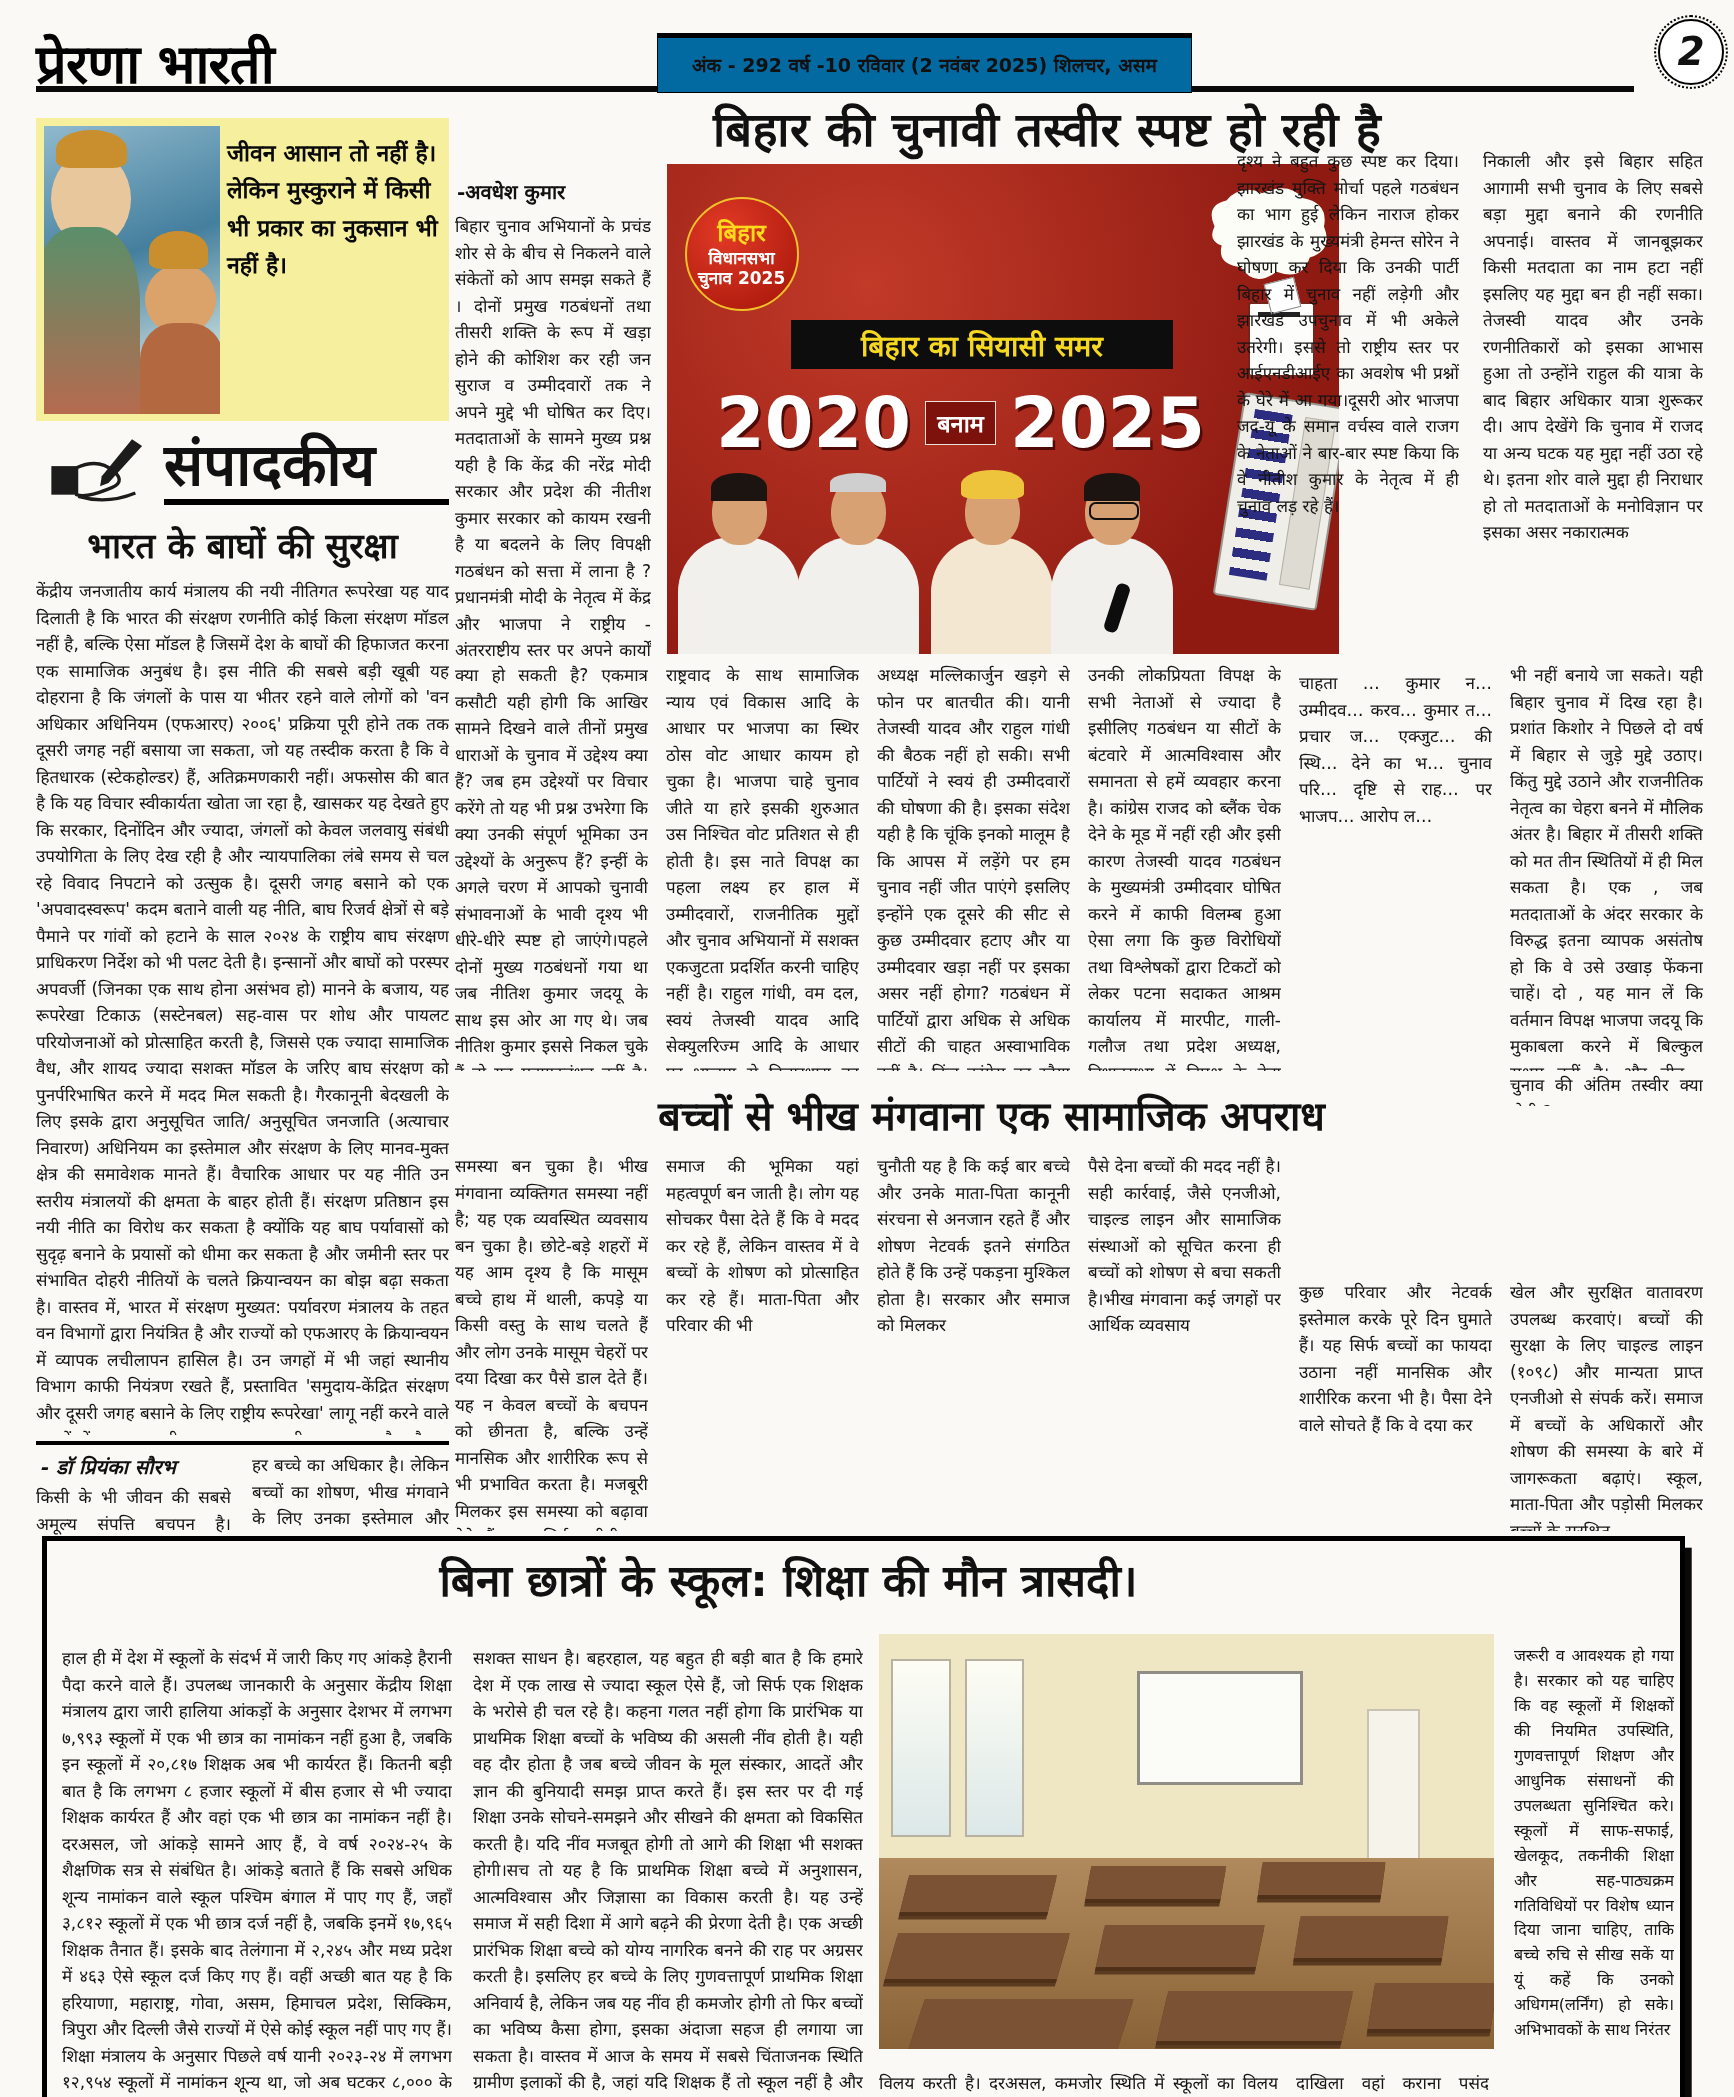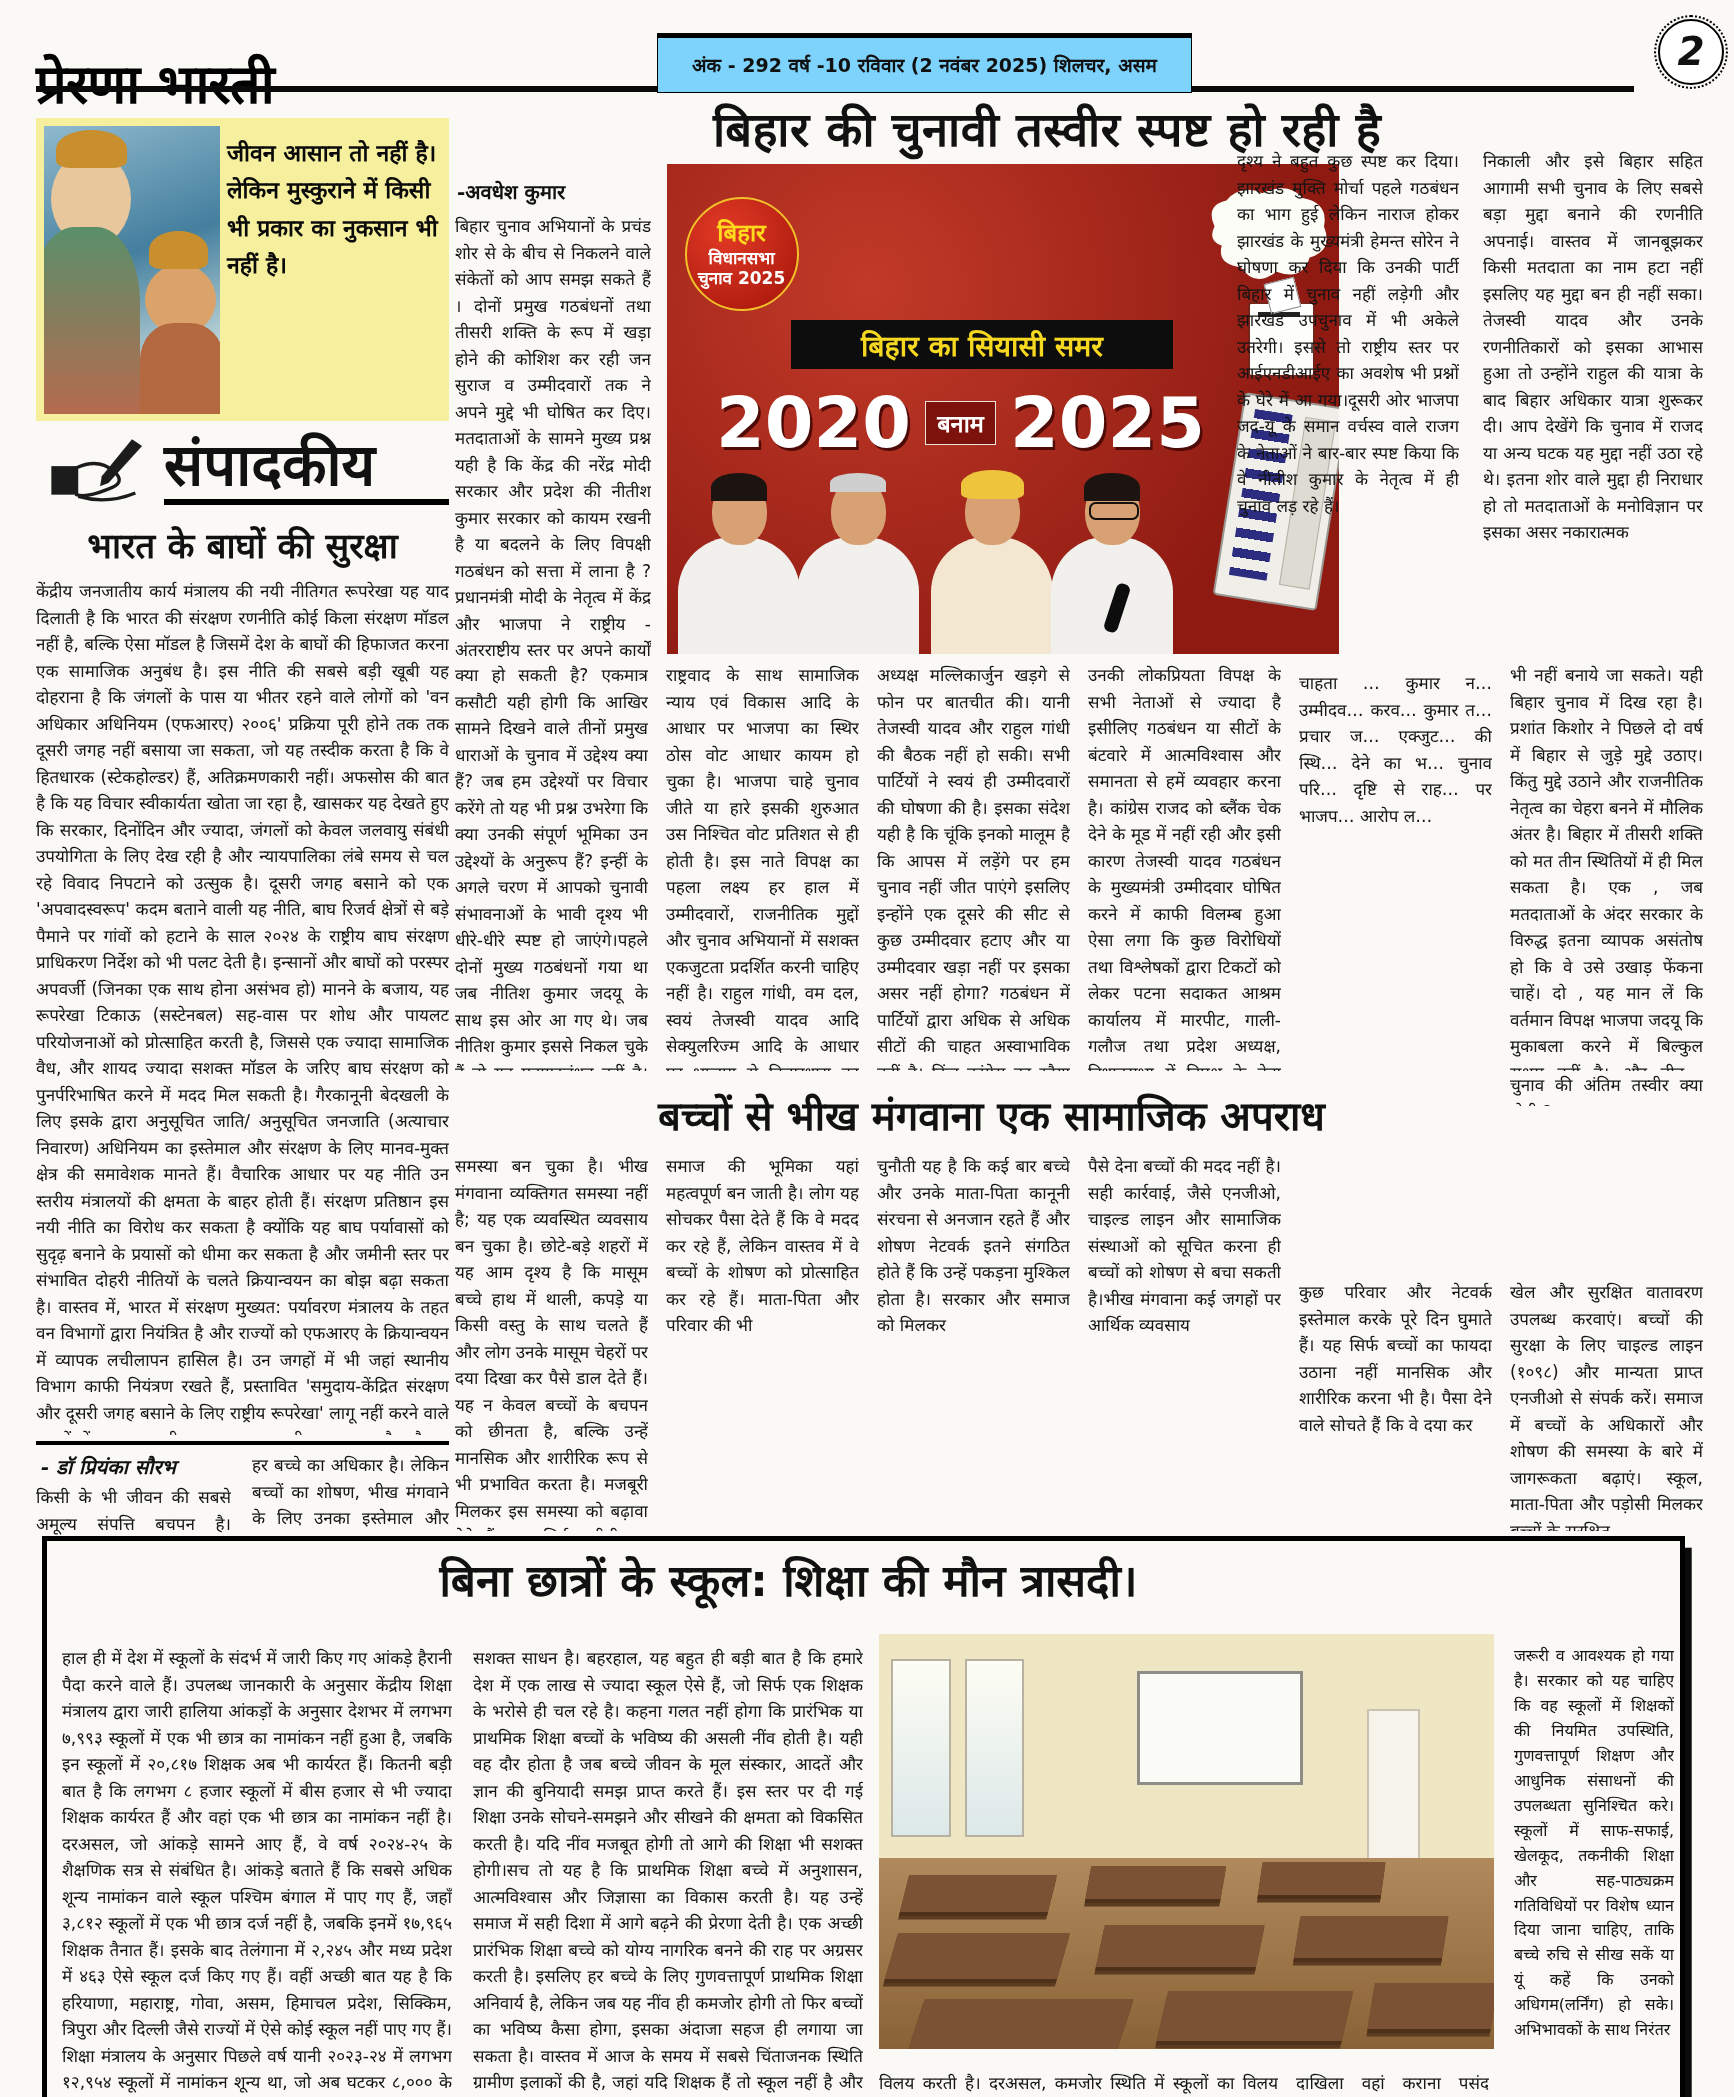--- a/index.html
+++ b/index.html
@@ -1,23 +1,23 @@
 <!DOCTYPE html>
 <html style="font-size:6.7px"><head>
 <meta charset="utf-8">
 <style>
   html,body{margin:0;padding:0;background:#888;}
   #page{position:relative;width:1734px;height:2725px;background:#faf9f5;color:#111;
         font-family:"DejaVu Sans",sans-serif;overflow:hidden;}
   .abs{position:absolute;}
   .body-text{font-size:17px;line-height:1.56;text-align:justify;overflow:hidden;color:#141414;}
   
-  #logo{left:36px;top:25px;font-size:54px;font-weight:900;letter-spacing:-0.8px;color:#000;margin-top:20px;}
+  #logo{left:36px;top:25px;font-size:54px;font-weight:900;letter-spacing:-0.8px;color:#000;}
   #mast-rule{left:36px;top:86px;width:1598px;height:6.3px;background:#0a0a0a;}
-  #datebox{left:657px;top:33px;width:533px;height:54px;background:#7dd3fc;border:1.7px solid #000;
+  #datebox{left:657px;top:33px;width:533px;height:54px;background:#0369a1;border:1.7px solid #000;
            border-top:5.5px solid #000;display:flex;align-items:center;justify-content:center;
            font-size:19px;font-weight:bold;}
   #pagebadge{left:1658px;top:18.5px;width:62px;height:62px;border-radius:50%;background:#fff;
              border:2.5px double #000;outline:2.1px dotted #000;outline-offset:2.1px;display:flex;
              align-items:center;justify-content:center;font-size:39px;font-weight:bold;font-style:italic;}
   
   #quotebox{left:36px;top:118px;width:413px;height:303px;background:#f6f09e;}
   #krishna{left:7.6px;top:7.6px;width:176px;height:288px;position:absolute;overflow:hidden;
            background:linear-gradient(160deg,#8fb9cd,#447f9e 45%,#bcd5d8 80%,#d8cfa6);}
   .k-blob{position:absolute;border-radius:50%;}

